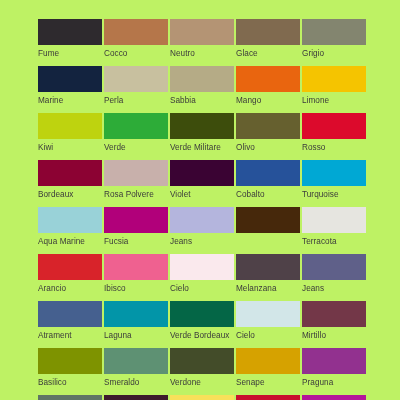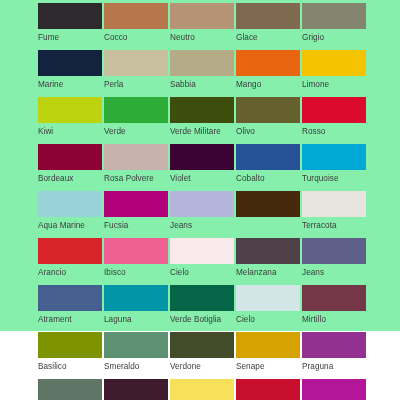--- a/index.html
+++ b/index.html
@@ -9,24 +9,24 @@
   body {
     width: 400px;
     height: 400px;
     background: #ffffff;
     font-family: "Liberation Sans", sans-serif;
     overflow: hidden;
   }
   #palette-sheet {
     position: relative;
     width: 400px;
-    height: 331px;
-    background: #86efac;
+    height: 400px;
+    background: #bef264;
     box-sizing: border-box;
-    padding-top: 3px;
+    padding-top: 19px;
   }
   .swatch-row {
     display: flex;
     width: 400px;
     height: 47px;
     padding-left: 38px;
     box-sizing: border-box;
   }
   .swatch-cell {
     width: 66px;
@@ -189,21 +189,21 @@
       <div class="swatch-cell">
         <span class="swatch-chip" style="background: rgb(69, 96, 143);"></span>
         <span class="swatch-label">Atrament</span>
       </div>
       <div class="swatch-cell">
         <span class="swatch-chip" style="background: rgb(2, 149, 168);"></span>
         <span class="swatch-label">Laguna</span>
       </div>
       <div class="swatch-cell">
         <span class="swatch-chip" style="background: rgb(4, 102, 70);"></span>
-        <span class="swatch-label">Verde Botiglia</span>
+        <span class="swatch-label">Verde Bordeaux</span>
       </div>
       <div class="swatch-cell">
         <span class="swatch-chip" style="background: rgb(210, 230, 232);"></span>
         <span class="swatch-label">Cielo</span>
       </div>
       <div class="swatch-cell">
         <span class="swatch-chip" style="background: rgb(115, 55, 72);"></span>
         <span class="swatch-label">Mirtillo</span>
       </div>
     </div>

